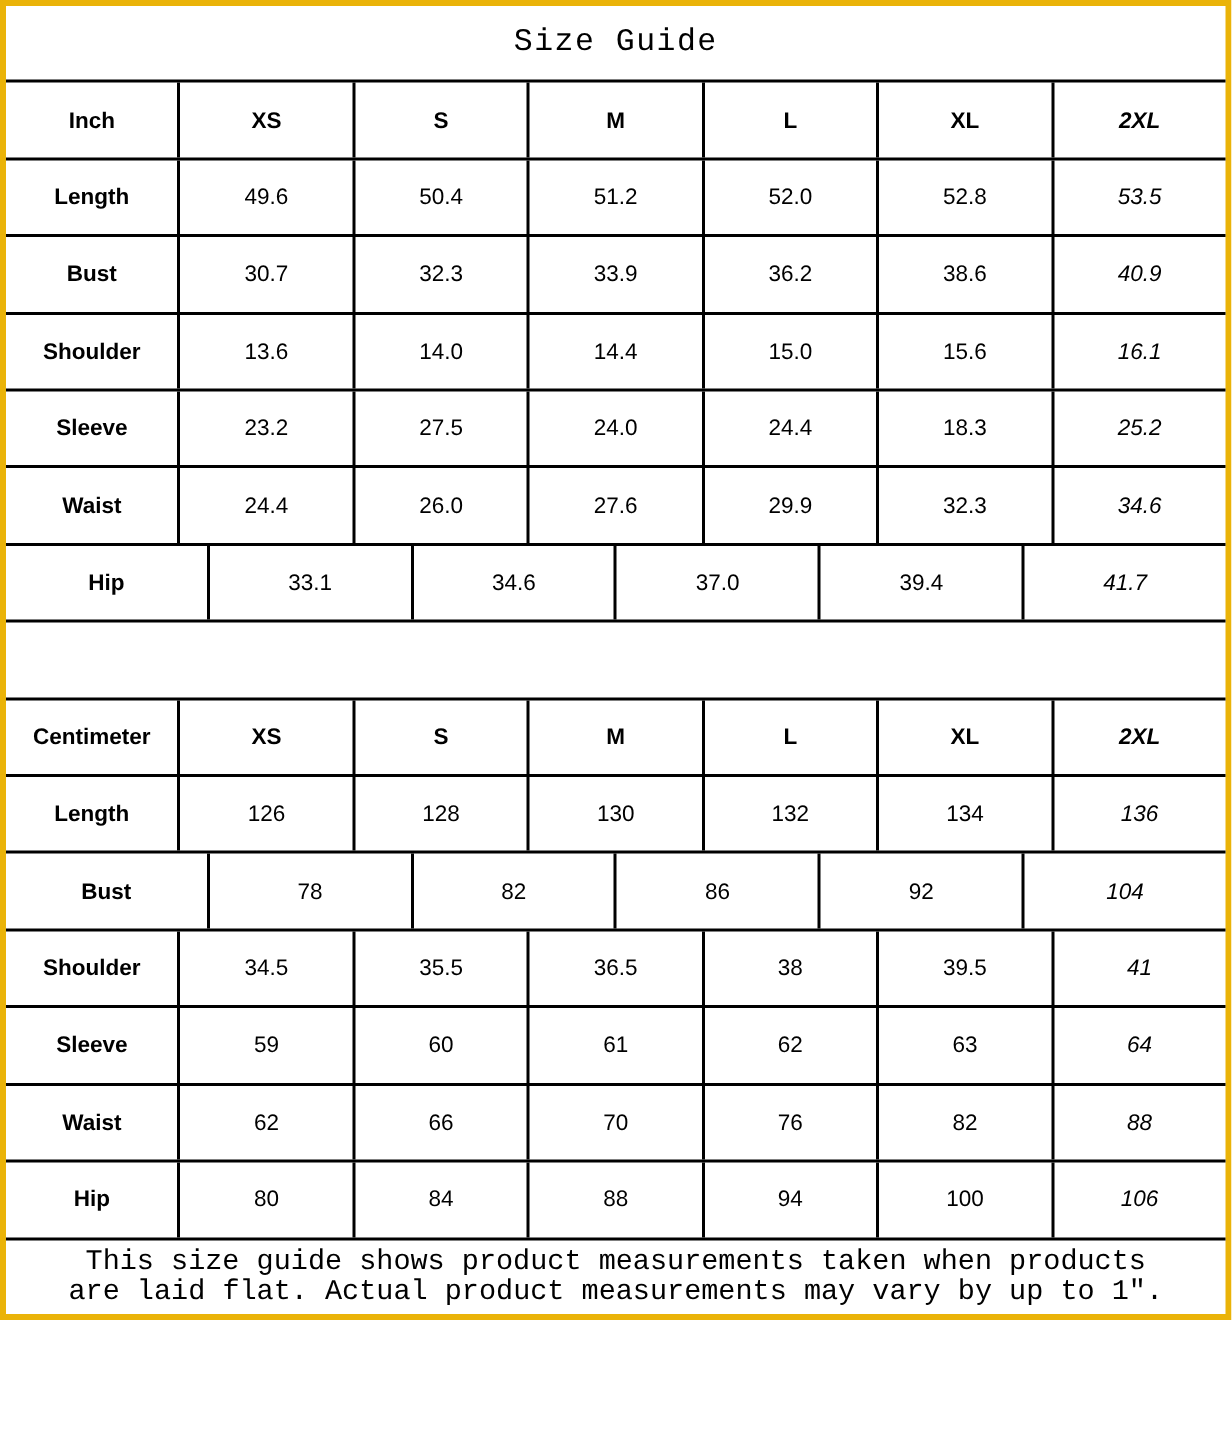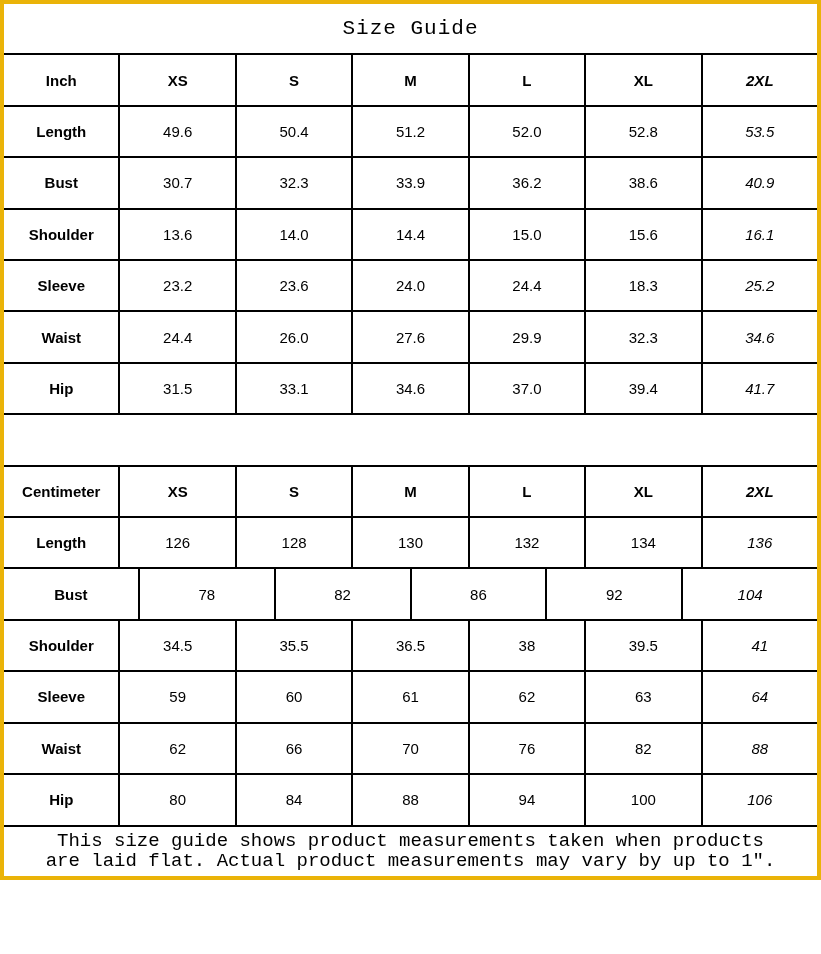--- a/index.html
+++ b/index.html
@@ -16,21 +16,20 @@
     color: #000000;
     display: flex;
     flex-direction: column;
     font-family: "Liberation Sans", sans-serif;
   }
   .row {
     flex: 1;
     display: flex;
     min-height: 0;
     border-bottom: 2px solid #000000;
-    justify-content: flex-end;
   }
   .row:last-child {
     border-bottom: none;
   }
   .cell {
     flex: 1;
     display: flex;
     align-items: center;
     justify-content: center;
     border-right: 2px solid #000000;
@@ -105,40 +104,39 @@
     <div class="cell">14.0</div>
     <div class="cell">14.4</div>
     <div class="cell">15.0</div>
     <div class="cell">15.6</div>
     <div class="cell">16.1</div>
   </div>
 
   <div class="row">
     <div class="cell label">Sleeve</div>
     <div class="cell">23.2</div>
-    <div class="cell">23.6</div>
+    <div class="cell">27.5</div>
     <div class="cell">24.0</div>
     <div class="cell">24.4</div>
     <div class="cell">18.3</div>
     <div class="cell">25.2</div>
   </div>
 
   <div class="row">
     <div class="cell label">Waist</div>
     <div class="cell">24.4</div>
     <div class="cell">26.0</div>
     <div class="cell">27.6</div>
     <div class="cell">29.9</div>
     <div class="cell">32.3</div>
     <div class="cell">34.6</div>
   </div>
 
   <div class="row">
     <div class="cell label">Hip</div>
-    <div class="cell">31.5</div>
     <div class="cell">33.1</div>
     <div class="cell">34.6</div>
     <div class="cell">37.0</div>
     <div class="cell">39.4</div>
     <div class="cell">41.7</div>
   </div>
 
   <div class="row"></div>
 
   <div class="row">

